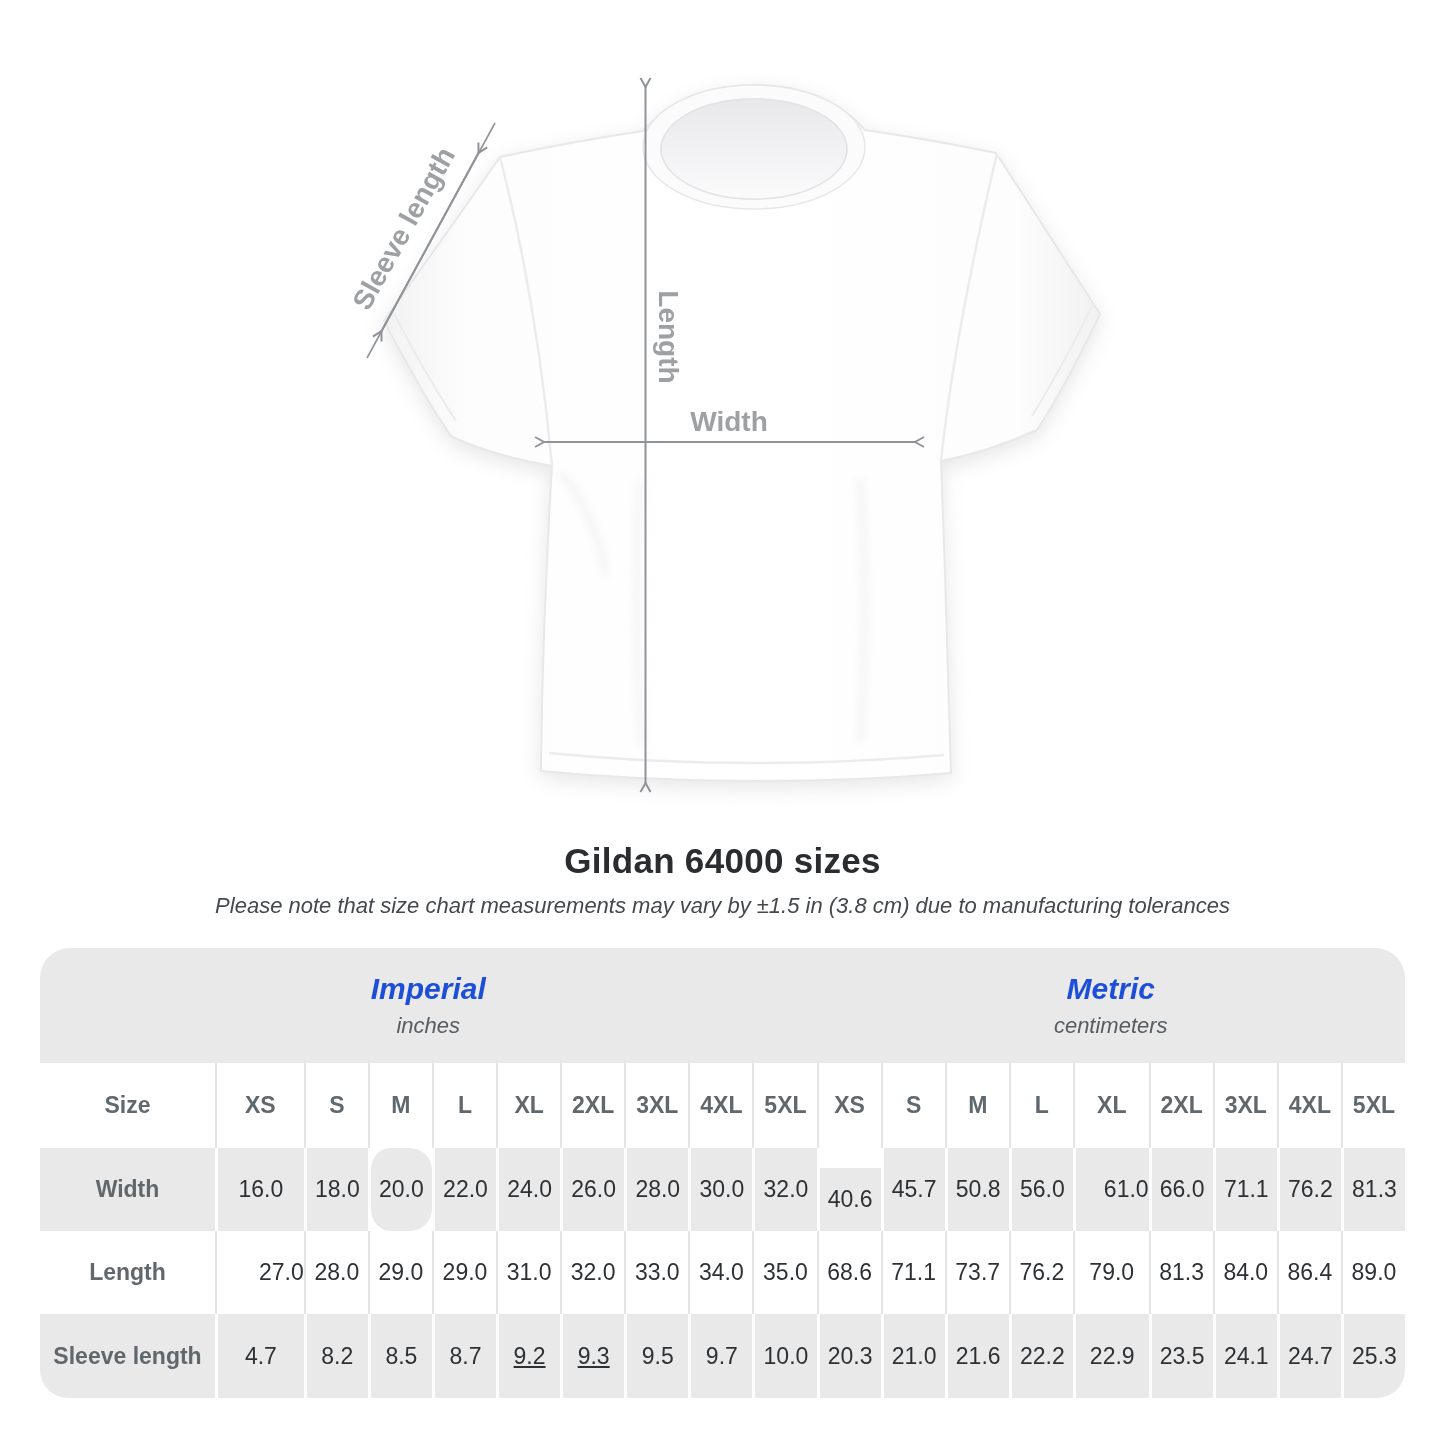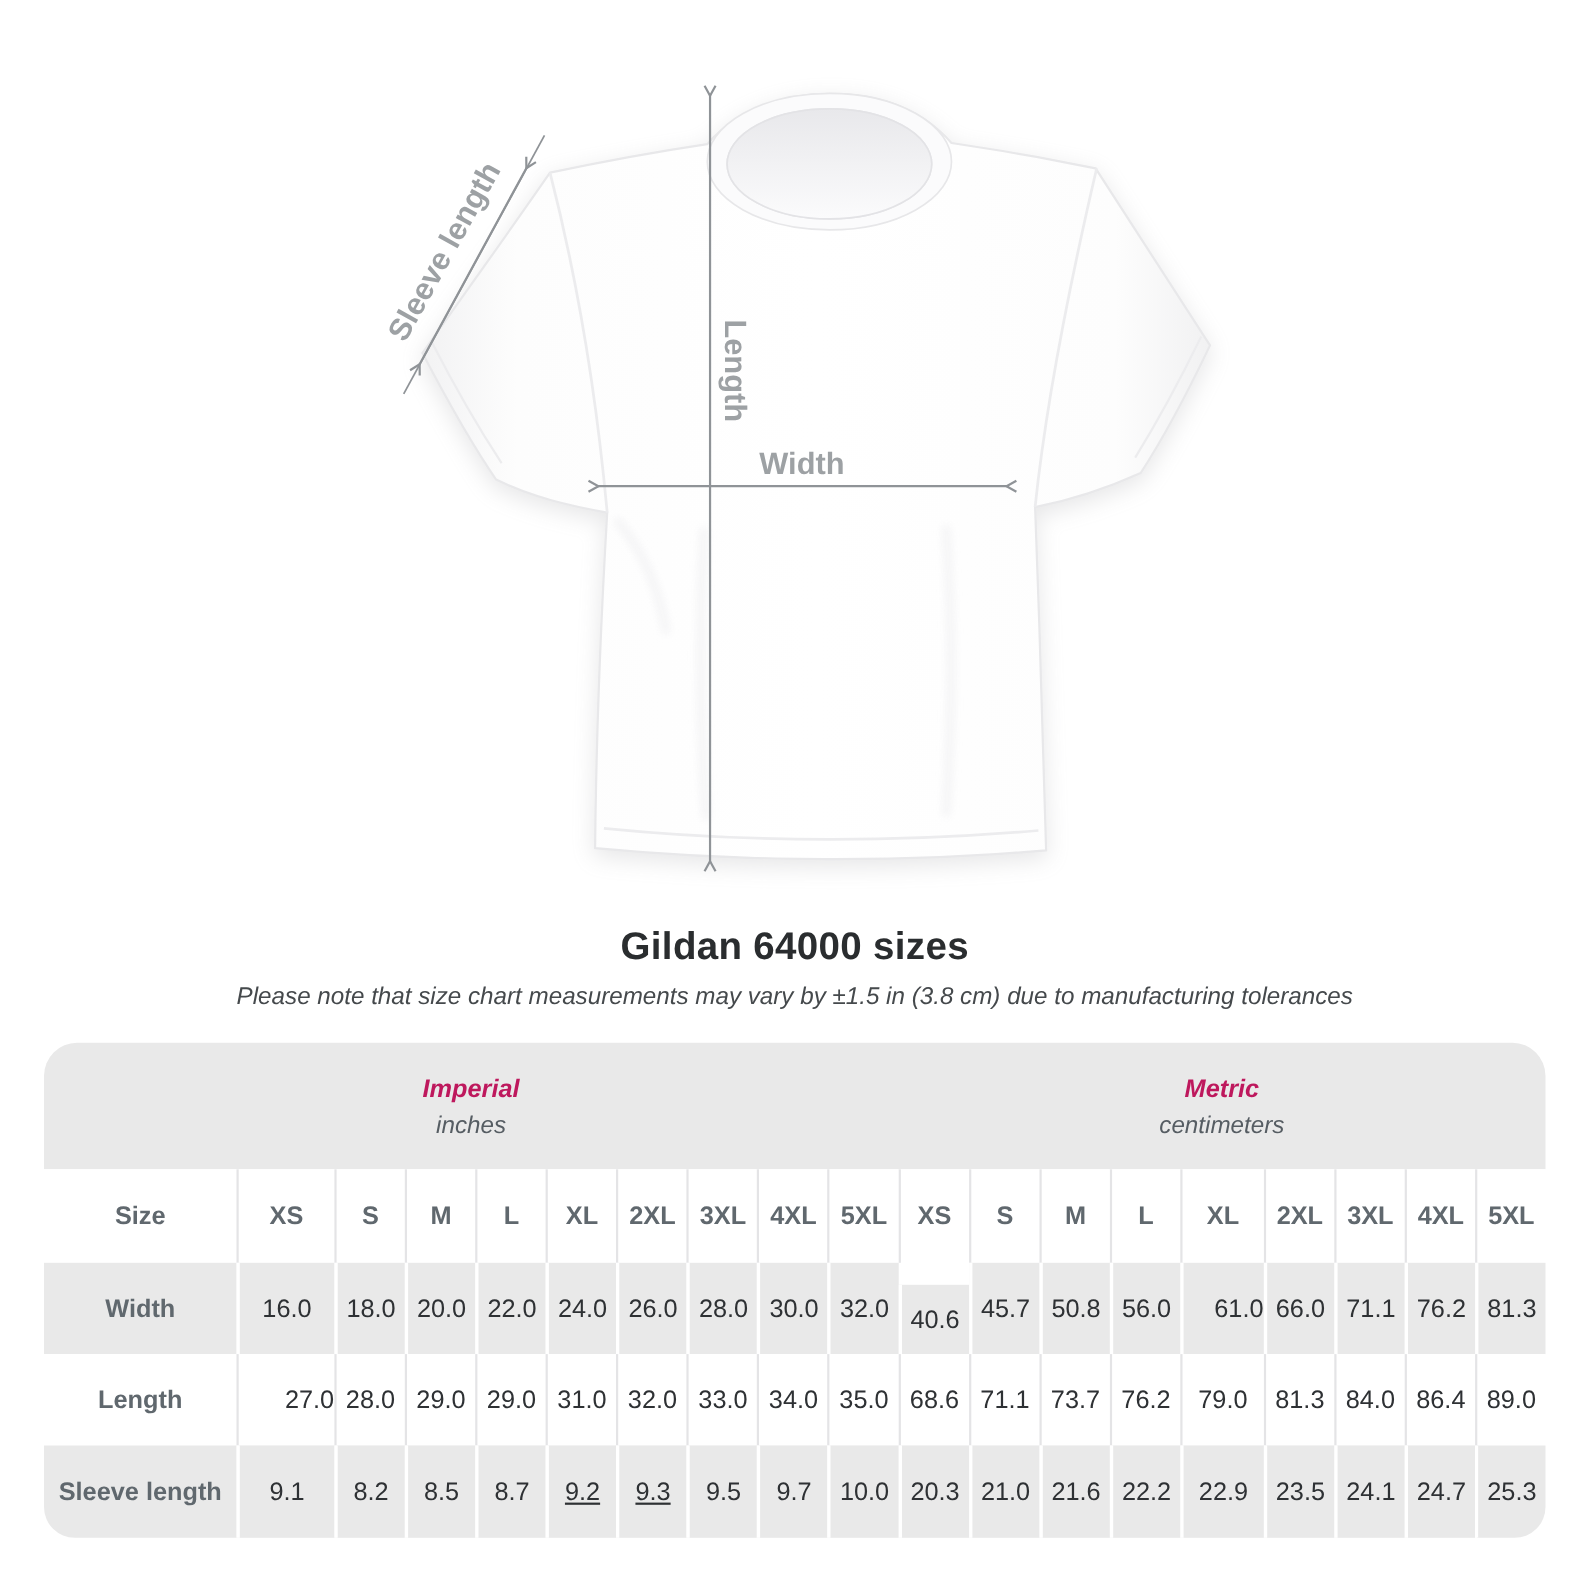--- a/index.html
+++ b/index.html
@@ -13,21 +13,21 @@
   .subtitle{margin-top:12px;font-size:22px;font-style:italic;color:#45494c;}
   .size-table{
     position:absolute;left:40px;top:948px;width:1365px;height:450px;
     display:grid;grid-template-columns:175px repeat(18,1fr);
     grid-template-rows:115px 85px 83px 83px 84px;
   }
   .band{grid-area:1/1/2/20;background:#e9e9e9;border-radius:30px 30px 0 0;}
   .group-head{z-index:1;display:flex;flex-direction:column;align-items:center;justify-content:center;gap:7px;}
   .group-head.imperial{grid-area:1/1/2/11;}
   .group-head.metric{grid-area:1/11/2/20;}
-  .group-name{font-size:23px;font-weight:bold;font-style:italic;color:#be185d;}
+  .group-name{font-size:30px;font-weight:bold;font-style:italic;color:#1d4ed8;}
   .group-unit{font-size:22px;font-style:italic;color:#565d63;}
   .cell{display:flex;align-items:center;justify-content:center;box-sizing:border-box;background:#ffffff;}
   .cell.head{font-weight:bold;font-size:23px;color:#60686e;}
   .cell.value{font-size:23px;color:#2e3134;}
   .cell.shaded{background:#e9e9e9;}
   .cell.div-w{border-left:2px solid #e4e4e6;}
   .cell.div-g{border-left:3px solid #ffffff;}
   .cell.corner-bl{border-bottom-left-radius:28px;}
   .cell.corner-br{border-bottom-right-radius:28px;}
 </style>
@@ -141,21 +141,21 @@
       <div class="cell head div-w" style="grid-row: 2;">M</div>
       <div class="cell head div-w" style="grid-row: 2;">L</div>
       <div class="cell head div-w" style="grid-row: 2;">XL</div>
       <div class="cell head div-w" style="grid-row: 2;">2XL</div>
       <div class="cell head div-w" style="grid-row: 2;">3XL</div>
       <div class="cell head div-w" style="grid-row: 2;">4XL</div>
       <div class="cell head div-w" style="grid-row: 2;">5XL</div>
       <div class="cell head shaded" style="grid-row: 3;">Width</div>
       <div class="cell value shaded div-g" style="grid-row: 3;">16.0</div>
       <div class="cell value shaded div-g" style="grid-row: 3;">18.0</div>
-      <div class="cell value shaded div-g" style="grid-row: 3;">20.0</div>
+      <div class="cell value shaded div-g" style="grid-row: 3; border-radius: 22px;">20.0</div>
       <div class="cell value shaded div-g" style="grid-row: 3;">22.0</div>
       <div class="cell value shaded div-g" style="grid-row: 3;">24.0</div>
       <div class="cell value shaded div-g" style="grid-row: 3;">26.0</div>
       <div class="cell value shaded div-g" style="grid-row: 3;">28.0</div>
       <div class="cell value shaded div-g" style="grid-row: 3;">30.0</div>
       <div class="cell value shaded div-g" style="grid-row: 3;">32.0</div>
       <div class="cell value shaded div-g" style="grid-row: 3; margin-top: 20px;">40.6</div>
       <div class="cell value shaded div-g" style="grid-row: 3;">45.7</div>
       <div class="cell value shaded div-g" style="grid-row: 3;">50.8</div>
       <div class="cell value shaded div-g" style="grid-row: 3;">56.0</div>
@@ -177,21 +177,21 @@
       <div class="cell value div-w" style="grid-row: 4;">68.6</div>
       <div class="cell value div-w" style="grid-row: 4;">71.1</div>
       <div class="cell value div-w" style="grid-row: 4;">73.7</div>
       <div class="cell value div-w" style="grid-row: 4;">76.2</div>
       <div class="cell value div-w" style="grid-row: 4;">79.0</div>
       <div class="cell value div-w" style="grid-row: 4;">81.3</div>
       <div class="cell value div-w" style="grid-row: 4;">84.0</div>
       <div class="cell value div-w" style="grid-row: 4;">86.4</div>
       <div class="cell value div-w" style="grid-row: 4;">89.0</div>
       <div class="cell head shaded corner-bl" style="grid-row: 5;">Sleeve length</div>
-      <div class="cell value shaded div-g" style="grid-row: 5;">9.1</div>
+      <div class="cell value shaded div-g" style="grid-row: 5;">4.7</div>
       <div class="cell value shaded div-g" style="grid-row: 5;">8.2</div>
       <div class="cell value shaded div-g" style="grid-row: 5;">8.5</div>
       <div class="cell value shaded div-g" style="grid-row: 5;">8.7</div>
       <div class="cell value shaded div-g" style="grid-row: 5; text-decoration: underline;">9.2</div>
       <div class="cell value shaded div-g" style="grid-row: 5; text-decoration: underline;">9.3</div>
       <div class="cell value shaded div-g" style="grid-row: 5;">9.5</div>
       <div class="cell value shaded div-g" style="grid-row: 5;">9.7</div>
       <div class="cell value shaded div-g" style="grid-row: 5;">10.0</div>
       <div class="cell value shaded div-g" style="grid-row: 5;">20.3</div>
       <div class="cell value shaded div-g" style="grid-row: 5;">21.0</div>

